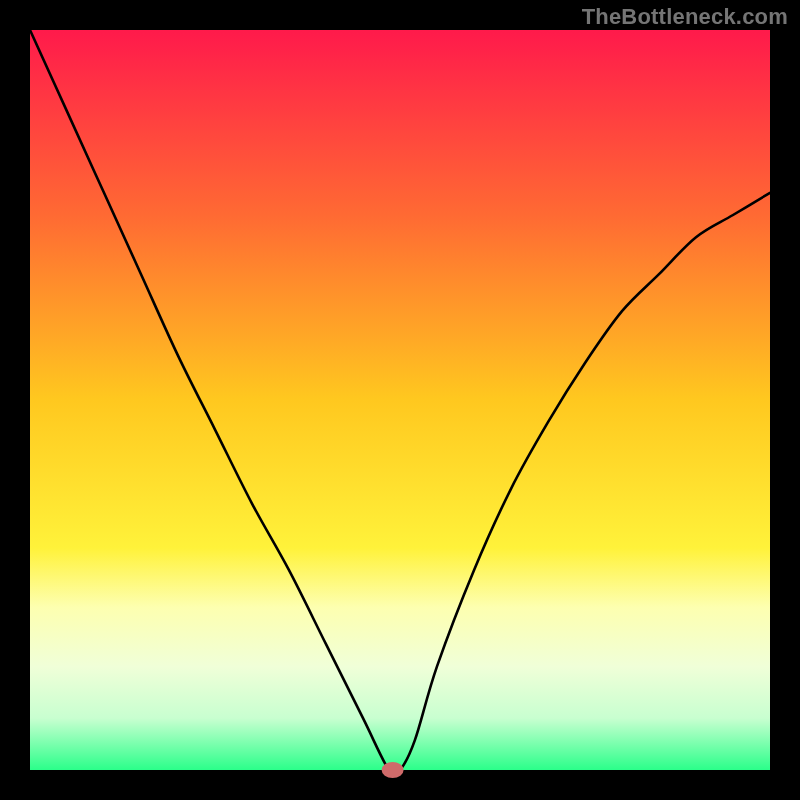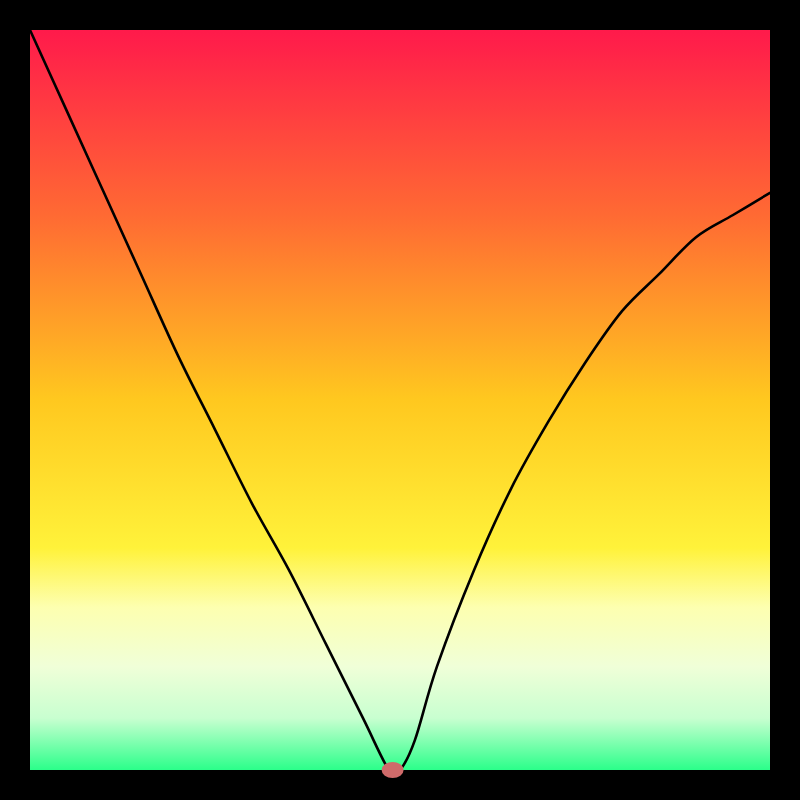--- a/index.html
+++ b/index.html
@@ -21,20 +21,21 @@
     font-weight: 600;
     color: #757575;
     letter-spacing: 0.2px;
   }
   svg { display: block; }
 </style>
 </head>
 <body>
 
 <div class="chart-wrap">
+  <div class="attribution">TheBottleneck.com</div>
 
   <svg id="chart-svg" width="800" height="800" viewBox="0 0 800 800">
     <defs>
       <linearGradient id="bg-grad" x1="0" y1="0" x2="0" y2="1">
           <stop offset="0%" stop-color="#ff1a4b"></stop>
           <stop offset="25%" stop-color="#ff6a33"></stop>
           <stop offset="50%" stop-color="#ffc81f"></stop>
           <stop offset="70%" stop-color="#fff23a"></stop>
           <stop offset="78%" stop-color="#fdffb0"></stop>
           <stop offset="86%" stop-color="#f0ffd8"></stop>

